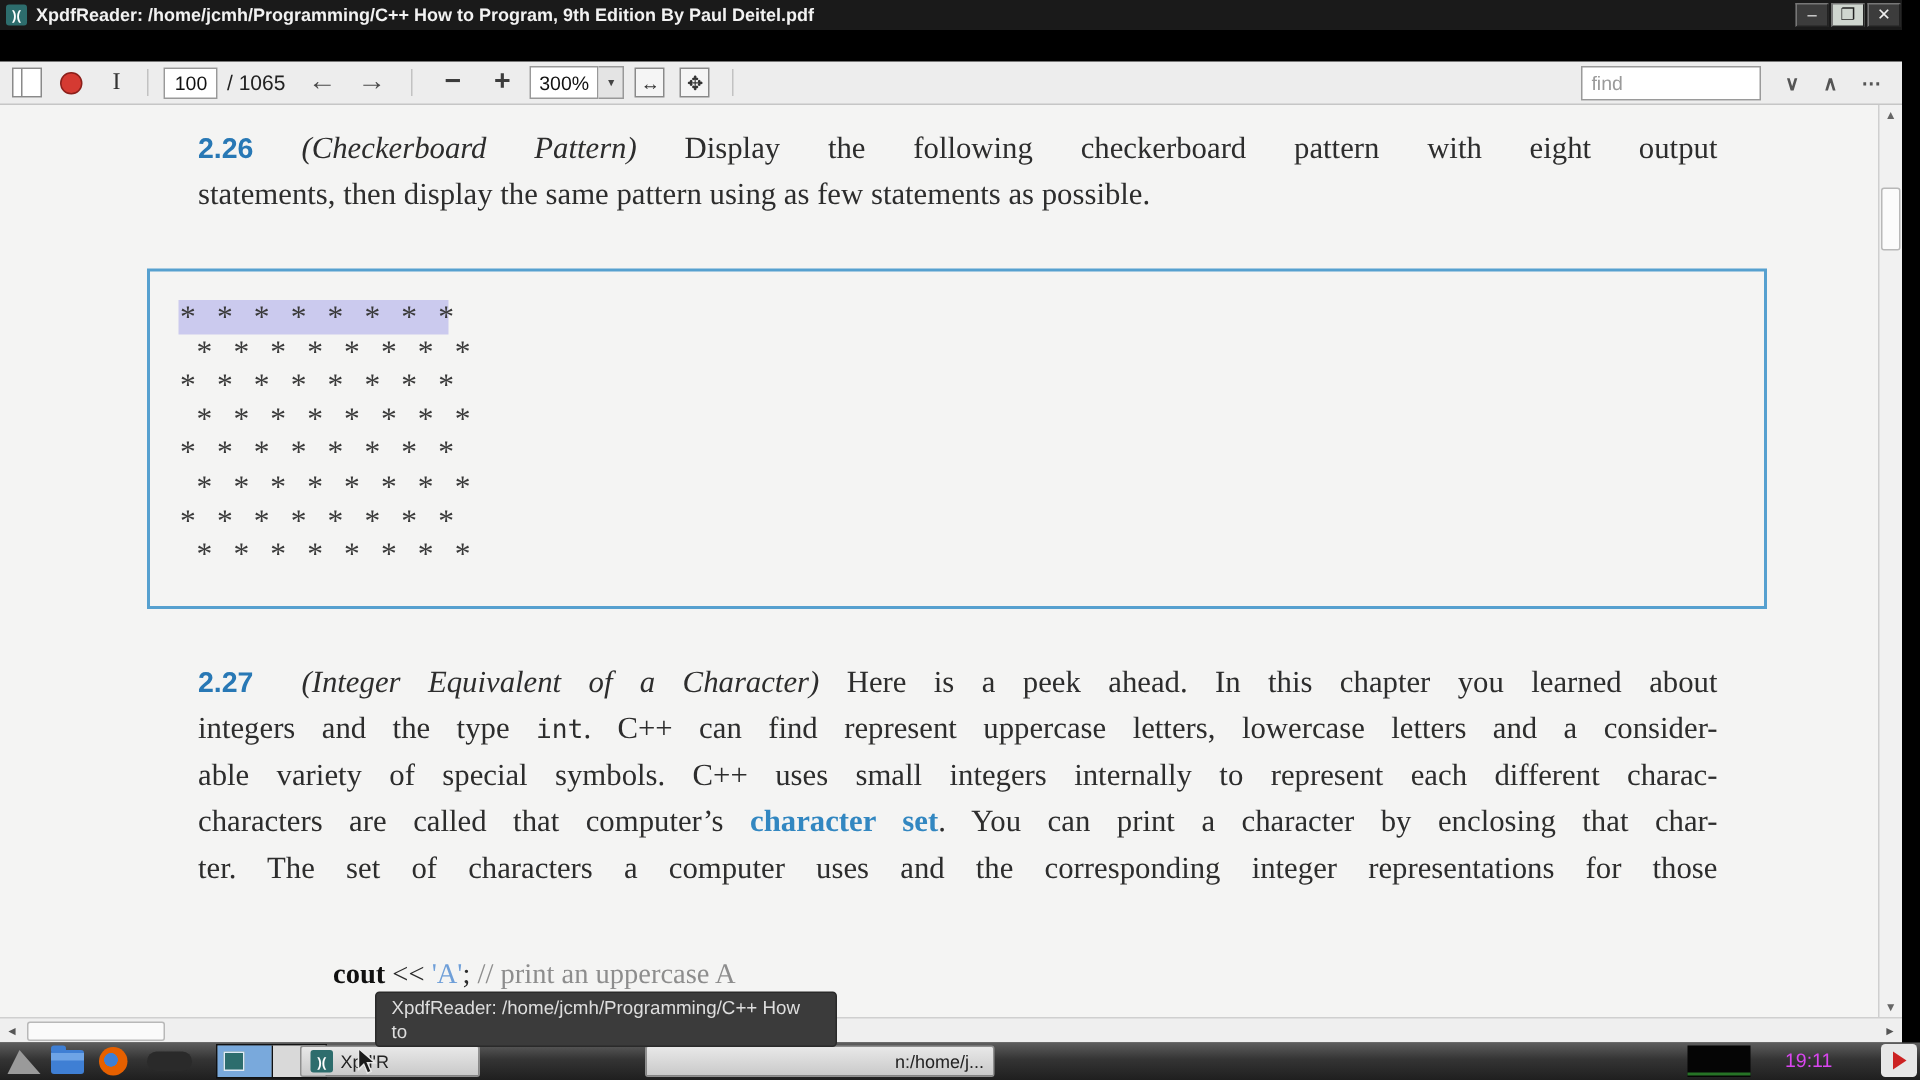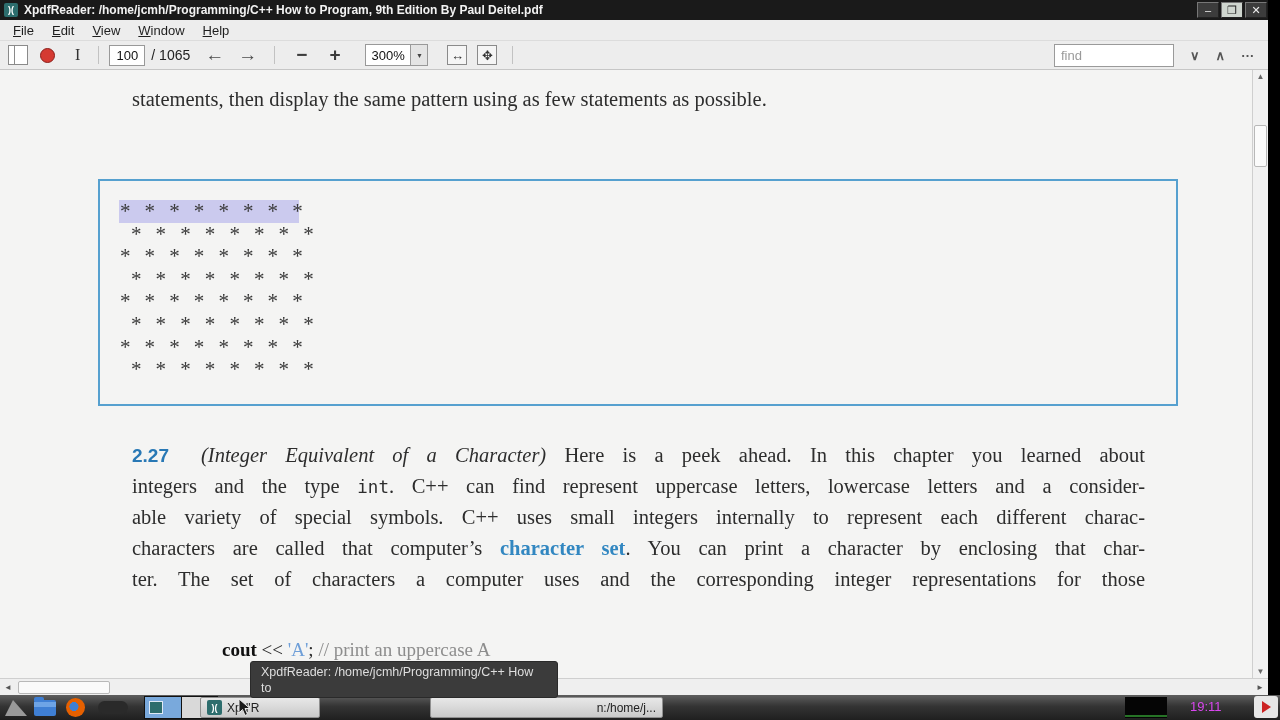--- a/index.html
+++ b/index.html
@@ -31,21 +31,21 @@
   .tb-sep { width:1px; height:18px; background:#c2c2c2; margin:0 10px; }
   .sidebar-toggle { width:20px; height:20px; border:1px solid #8a8a8a; background:#fff; position:relative; margin-left:8px; }
   .sidebar-toggle::after { content:""; position:absolute; left:5px; top:0; bottom:0; width:1px; background:#8a8a8a; }
   .red-dot { width:15px; height:15px; border-radius:50%; background:#d53a32; border:1px solid #8c1f1a; margin:0 12px; }
   .ibeam { font-family:"Liberation Serif",serif; font-size:16px; color:#333; margin:0 8px; }
   .page-input { width:36px; height:21px; border:1px solid #999; background:#fff; font-size:13px;
                 padding:1px 4px; color:#111;text-align:center; }
   .page-total { margin:0 8px 0 6px; font-size:14px; color:#222; }
   .nav-arrow { font-size:19px; color:#4a4a4a; margin:0 7px; line-height:18px; }
   .zoom-glyph { font-size:19px; color:#3c3c3c; margin:0 11px; font-weight:bold; }
-  .zoom-combo { display:flex; margin:0 14px; }
+  .zoom-combo { display:flex; margin:0 2px; }
   .zoom-value { width:46px; height:22px; border:1px solid #999; background:#fff; font-size:13px;
                 color:#111; display:flex; align-items:center; padding-left:5px; }
   .zoom-drop { width:17px; height:22px; border:1px solid #999; border-left:none; background:#e4e4e4;
                font-size:9px; color:#444; display:flex; align-items:center; justify-content:center; }
   .fit-btn { width:20px; height:20px; border:1px solid #8a8a8a; background:#f5f5f5; font-size:13px;
              color:#333; display:flex; align-items:center; justify-content:center; margin:0 5px; }
   .find-group { margin-left:auto; display:flex; align-items:center; padding-right:14px; }
   .find-input { width:120px; height:23px; border:1px solid #9a9a9a; background:#fff; font-size:13px;
                 padding:2px 6px; color:#111; }
   .find-input::placeholder { color:#9a9a9a; }
@@ -152,27 +152,20 @@
   <div class="titlebar">
     <div class="app-icon">)(</div>
     <div class="titlebar-title">XpdfReader: /home/jcmh/Programming/C++ How to Program, 9th Edition By Paul Deitel.pdf</div>
     <div class="win-controls">
       <div class="win-btn dark">–</div>
       <div class="win-btn light">❐</div>
       <div class="win-btn dark">✕</div>
     </div>
   </div>
 
-  <div class="menubar">
-    <span class="menu-item">File</span>
-    <span class="menu-item">Edit</span>
-    <span class="menu-item">View</span>
-    <span class="menu-item">Window</span>
-    <span class="menu-item">Help</span>
-  </div>
 
   <div class="toolbar">
     <div class="sidebar-toggle"></div>
     <div class="red-dot"></div>
     <div class="ibeam">I</div>
     <div class="tb-sep"></div>
     <input class="page-input" value="100" style="">
     <span class="page-total">/ 1065</span>
     <span class="nav-arrow">←</span>
     <span class="nav-arrow">→</span>
@@ -189,20 +182,21 @@
     <div class="find-group">
       <input class="find-input" placeholder="find" style="">
       <span class="find-nav">∨</span>
       <span class="find-nav">∧</span>
       <span class="find-nav">⋯</span>
     </div>
   </div>
 
   <div class="viewport">
     <div class="para p226">
+        <div class="tline just"><span class="seg-num">2.26</span><span class="seg-italic">(Checkerboard Pattern) </span><span class="seg-body">Display the following checkerboard pattern with eight output</span></div>
         <div class="tline"><span class="seg-body">statements, then display the same pattern using as few statements as possible.</span></div>
       </div>
     <div class="pattern-box">
         <div class="prow hl"><span class="pcell">*</span><span class="pcell">*</span><span class="pcell">*</span><span class="pcell">*</span><span class="pcell">*</span><span class="pcell">*</span><span class="pcell">*</span><span class="pcell">*</span></div>
         <div class="prow odd"><span class="pcell">*</span><span class="pcell">*</span><span class="pcell">*</span><span class="pcell">*</span><span class="pcell">*</span><span class="pcell">*</span><span class="pcell">*</span><span class="pcell">*</span></div>
         <div class="prow"><span class="pcell">*</span><span class="pcell">*</span><span class="pcell">*</span><span class="pcell">*</span><span class="pcell">*</span><span class="pcell">*</span><span class="pcell">*</span><span class="pcell">*</span></div>
         <div class="prow odd"><span class="pcell">*</span><span class="pcell">*</span><span class="pcell">*</span><span class="pcell">*</span><span class="pcell">*</span><span class="pcell">*</span><span class="pcell">*</span><span class="pcell">*</span></div>
         <div class="prow"><span class="pcell">*</span><span class="pcell">*</span><span class="pcell">*</span><span class="pcell">*</span><span class="pcell">*</span><span class="pcell">*</span><span class="pcell">*</span><span class="pcell">*</span></div>
         <div class="prow odd"><span class="pcell">*</span><span class="pcell">*</span><span class="pcell">*</span><span class="pcell">*</span><span class="pcell">*</span><span class="pcell">*</span><span class="pcell">*</span><span class="pcell">*</span></div>
         <div class="prow"><span class="pcell">*</span><span class="pcell">*</span><span class="pcell">*</span><span class="pcell">*</span><span class="pcell">*</span><span class="pcell">*</span><span class="pcell">*</span><span class="pcell">*</span></div>

